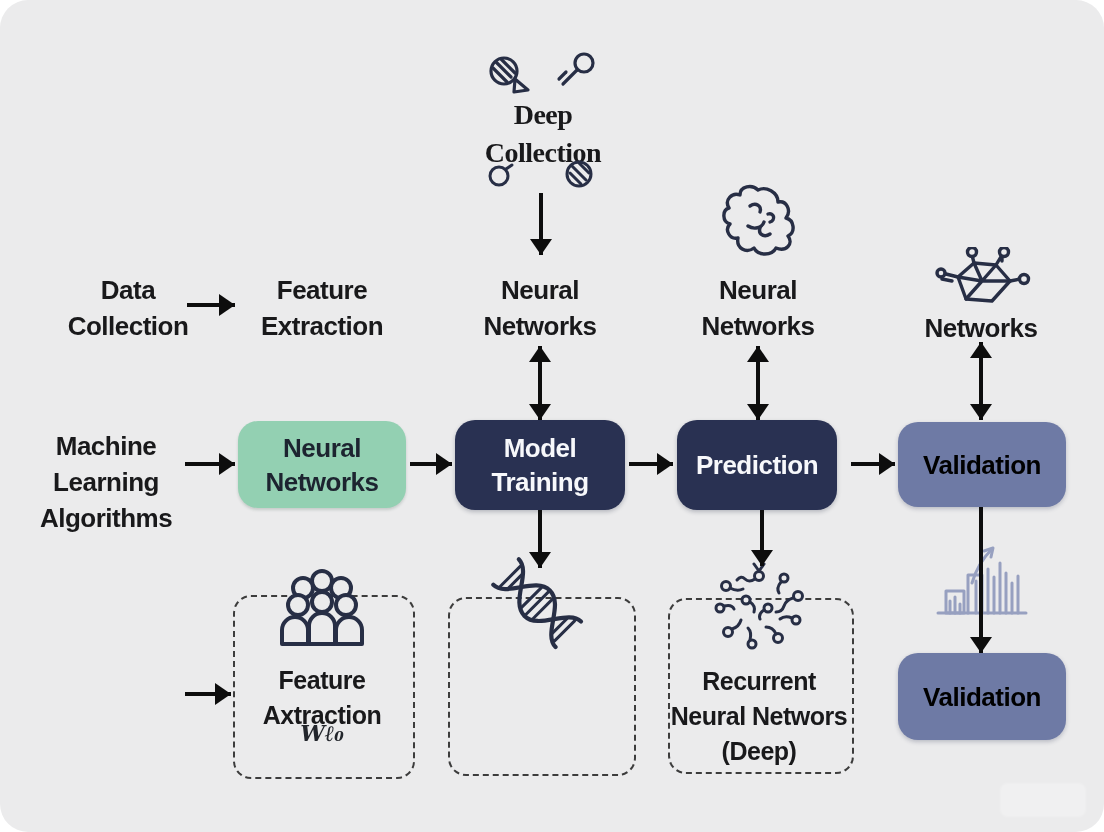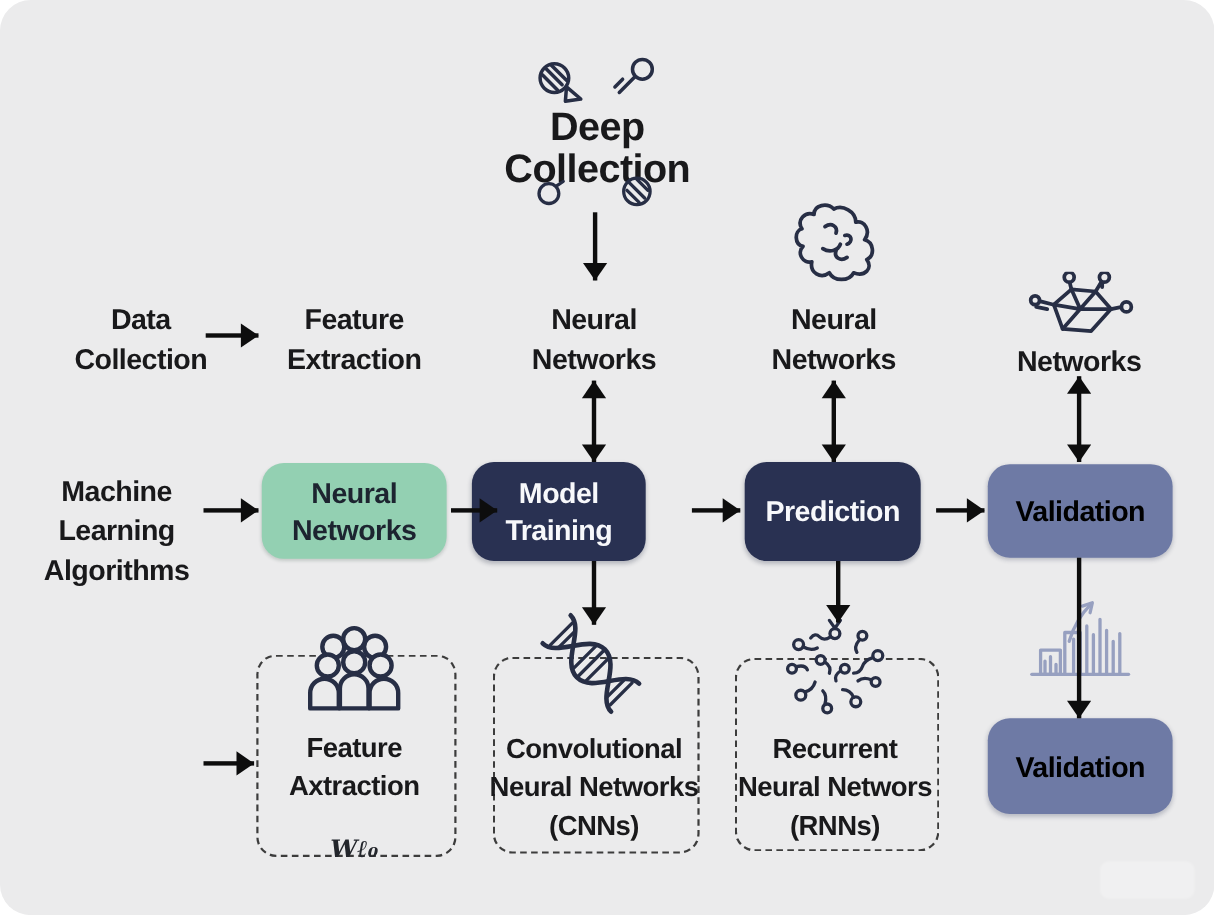--- a/index.html
+++ b/index.html
@@ -1,20 +1,20 @@
 <!DOCTYPE html>
 <html><head>
 <meta charset="utf-8">
 <style>
   html,body{margin:0;padding:0;background:#ffffff;}
   #canvas{position:relative;width:1104px;height:832px;background:#ebebec;border-radius:28px;
           overflow:hidden;font-family:"Liberation Sans", sans-serif;}
   .label{position:absolute;transform:translateX(-50%);text-align:center;white-space:pre;
          font-weight:700;color:#19191b;font-size:26px;line-height:36px;letter-spacing:-0.5px;z-index:2;}
-  .label.big{font-size:36px;line-height:38px;}
+  .label.big{font-size:28px;line-height:38px;font-family:Liberation Serif, serif;}
   .box{position:absolute;border-radius:20px;display:flex;align-items:center;justify-content:center;
        text-align:center;white-space:pre;font-weight:700;font-size:26px;line-height:34px;
        letter-spacing:-0.5px;z-index:2;}
   .box.navy{background:#293152;color:#f7f8fb;box-shadow:0 2px 4px rgba(25,30,55,.25);}
   .box.green{background:#93d0b2;color:#1d2430;box-shadow:0 2px 3px rgba(25,60,45,.18);}
   .box.slate{background:#6e7aa5;color:#000000;box-shadow:0 2px 4px rgba(40,48,80,.25);}
   .dashed{position:absolute;border:2px dashed #3c3c3c;border-radius:18px;background:transparent;z-index:1;}
   .dtext{position:absolute;transform:translateX(-50%);text-align:center;white-space:pre;
          font-weight:700;color:#19191b;font-size:25px;line-height:35px;letter-spacing:-0.5px;z-index:2;}
   .squig{position:absolute;transform:translateX(-50%);font-style:italic;font-weight:700;
@@ -107,21 +107,21 @@
 
   <div class="label" style="left:106px;top:428px">Machine
 Learning
 Algorithms</div>
   <div class="h-arrow" style="left:185px;top:462px;width:50px"></div>
 
   <div class="box green" style="left:238px;top:421px;width:168px;height:87px">Neural
 Networks</div>
   <div class="h-arrow" style="left:410px;top:462px;width:42px"></div>
 
-  <div class="box navy" style="left:429px;top:420px;width:158px;height:90px">Model
+  <div class="box navy" style="left:455px;top:420px;width:170px;height:90px">Model
 Training</div>
   <div class="h-arrow" style="left:629px;top:462px;width:44px"></div>
 
   <div class="box navy" style="left:677px;top:420px;width:160px;height:90px">Prediction</div>
   <div class="h-arrow" style="left:851px;top:462px;width:44px"></div>
 
   <div class="box slate" style="left:898px;top:422px;width:168px;height:85px">Validation</div>
 
   <div class="v-arrow" style="left:538px;top:510px;height:58px"></div>
   <div class="v-arrow" style="left:760px;top:510px;height:56px"></div>
@@ -138,43 +138,40 @@
       <circle cx="22" cy="37" r="10"></circle>
       <circle cx="46" cy="34" r="10"></circle>
       <circle cx="70" cy="37" r="10"></circle>
       <path d="M6 76 V62 a13 13 0 0 1 26 0 V76 Z"></path>
       <path d="M33 76 V58 a13 13 0 0 1 26 0 V76 Z"></path>
       <path d="M60 76 V62 a13 13 0 0 1 26 0 V76 Z"></path>
     </svg>
   </div>
   <div class="dtext" style="left:322px;top:663px">Feature
 Axtraction</div>
-  <div class="squig" style="left:322px;top:759px">Wℓ₀</div>
+  <div class="squig" style="left:322px;top:720px">Wℓ₀</div>
 
   <div class="dashed" style="left:448px;top:597px;width:184px;height:175px"></div>
   <div class="icon" style="left:490px;top:556px">
     <svg width="100" height="100" viewBox="0 0 100 100" fill="none" stroke="#272e45" stroke-linecap="round">
       <g transform="rotate(-45 50 50)">
         <path stroke-width="4.2" d="M32 2 C32 20 68 26 68 46 C68 66 32 72 32 90"></path>
         <path stroke-width="4.2" d="M68 2 C68 20 32 26 32 46 C32 66 68 72 68 90"></path>
         <g stroke-width="3">
           <path d="M36 8 H64"></path>
             <path d="M40 15 H60"></path>
           <path d="M36 38 H64"></path>
             <path d="M33 46 H67"></path>
             <path d="M36 54 H64"></path>
           <path d="M40 78 H60"></path>
             <path d="M36 85 H64"></path>
         </g>
       </g>
     </svg>
   </div>
-  <div class="dtext" style="left:540px;top:664px">Convolutional
-Neural Networks
-(CNNs)</div>
 
   <div class="dashed" style="left:668px;top:598px;width:182px;height:172px"></div>
   <div class="icon" style="left:712px;top:562px">
     <svg width="96" height="92" viewBox="0 0 96 92" fill="none" stroke="#272e45" stroke-width="3" stroke-linecap="round">
       <path d="M42 2 l5 7 l5 -7"></path>
       <g transform="translate(47,14)">
           <circle r="4.5" fill="#ebebec"></circle>
           <path d="M-4 3 q-6 4 -10 0 q-4 -4 -8 1"></path>
         </g>
       <g transform="translate(72,16)">
@@ -214,21 +211,21 @@
           <path d="M4 2 q6 4 4 10"></path>
         </g>
       <g transform="translate(56,46)">
           <circle r="4" fill="#ebebec"></circle>
           <path d="M-4 2 q-6 4 -4 9"></path>
         </g>
     </svg>
   </div>
   <div class="dtext" style="left:759px;top:664px">Recurrent
 Neural Networs
-(RNNs)</div>
+(Deep)</div>
 
   <div class="icon" style="left:936px;top:543px">
     <svg width="92" height="74" viewBox="0 0 92 74" fill="none" stroke="#97a0c0" stroke-width="3" stroke-linecap="round" stroke-linejoin="round">
       <path d="M2 70 H90"></path>
       <path d="M10 48 H28 V70 H10 Z"></path>
       <path d="M14 70 V58 M19 70 V54 M24 70 V61"></path>
       <path d="M32 70 V32 H46 V70"></path>
       <path d="M36 40 C40 26 46 16 56 6"></path>
       <path d="M48 8 L57 5 L55 14"></path>
       <path d="M40 70 V38"></path>

